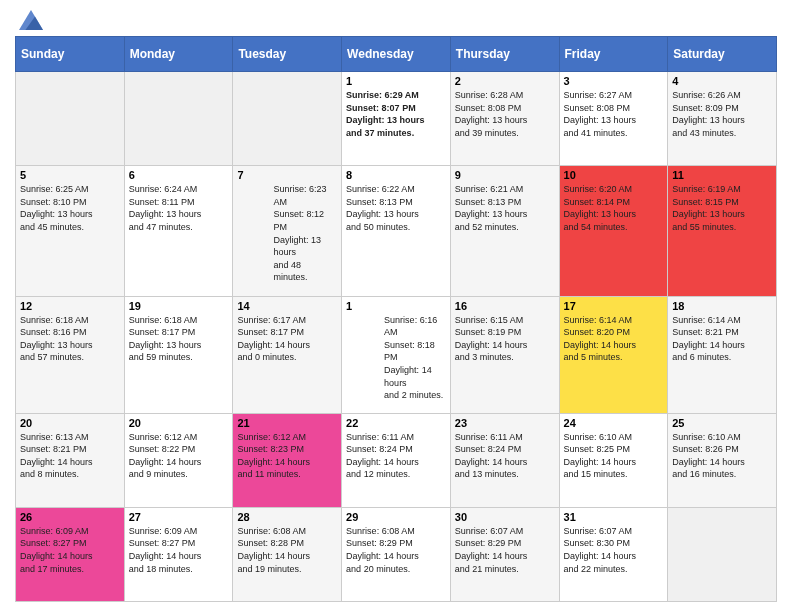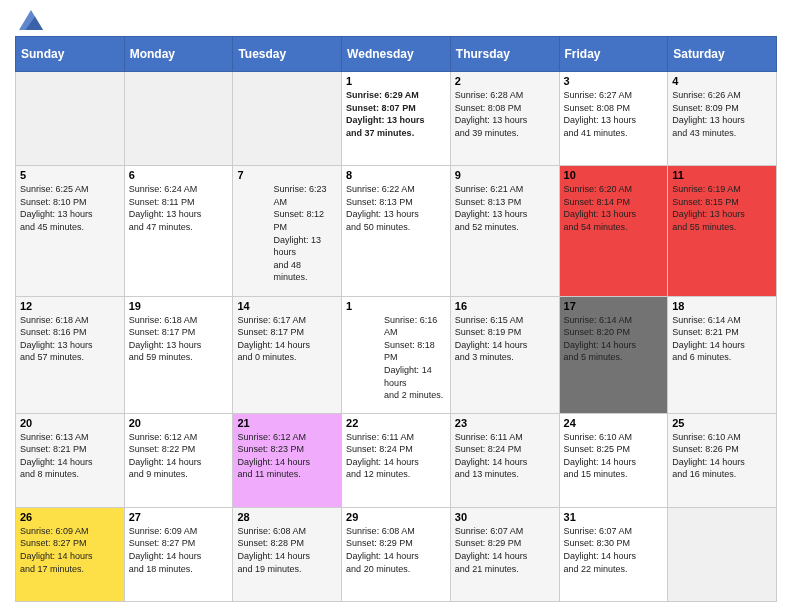--- a/index.html
+++ b/index.html
@@ -256,21 +256,21 @@
 Daylight: 14 hours
 and 2 minutes.</div>
           </td>
           <td style="background: rgb(245, 245, 245);">
             <span class="day-number">16</span>
             <div class="day-info" style="white-space: pre-line;">Sunrise: 6:15 AM
 Sunset: 8:19 PM
 Daylight: 14 hours
 and 3 minutes.</div>
           </td>
-          <td style="background: #737373;">
+          <td style="background: #fde047;">
             <span class="day-number">17</span>
             <div class="day-info" style="white-space: pre-line;">Sunrise: 6:14 AM
 Sunset: 8:20 PM
 Daylight: 14 hours
 and 5 minutes.</div>
           </td>
           <td style="background: rgb(245, 245, 245);">
             <span class="day-number">18</span>
             <div class="day-info" style="white-space: pre-line;">Sunrise: 6:14 AM
 Sunset: 8:21 PM
@@ -286,21 +286,21 @@
 Daylight: 14 hours
 and 8 minutes.</div>
           </td>
           <td style="background: rgb(255, 255, 255);">
             <span class="day-number">20</span>
             <div class="day-info" style="white-space: pre-line;">Sunrise: 6:12 AM
 Sunset: 8:22 PM
 Daylight: 14 hours
 and 9 minutes.</div>
           </td>
-          <td style="background: #f0abfc;">
+          <td style="background: #ec4899;">
             <span class="day-number">21</span>
             <div class="day-info" style="white-space: pre-line;">Sunrise: 6:12 AM
 Sunset: 8:23 PM
 Daylight: 14 hours
 and 11 minutes.</div>
           </td>
           <td style="background: rgb(255, 255, 255);">
             <span class="day-number">22</span>
             <div class="day-info" style="white-space: pre-line;">Sunrise: 6:11 AM
 Sunset: 8:24 PM
@@ -323,21 +323,21 @@
           </td>
           <td style="background: rgb(245, 245, 245);">
             <span class="day-number">25</span>
             <div class="day-info" style="white-space: pre-line;">Sunrise: 6:10 AM
 Sunset: 8:26 PM
 Daylight: 14 hours
 and 16 minutes.</div>
           </td>
         </tr>
         <tr>
-          <td style="background: #fde047;">
+          <td style="background: #ec4899;">
             <span class="day-number">26</span>
             <div class="day-info" style="white-space: pre-line;">Sunrise: 6:09 AM
 Sunset: 8:27 PM
 Daylight: 14 hours
 and 17 minutes.</div>
           </td>
           <td style="background: rgb(255, 255, 255);">
             <span class="day-number">27</span>
             <div class="day-info" style="white-space: pre-line;">Sunrise: 6:09 AM
 Sunset: 8:27 PM

